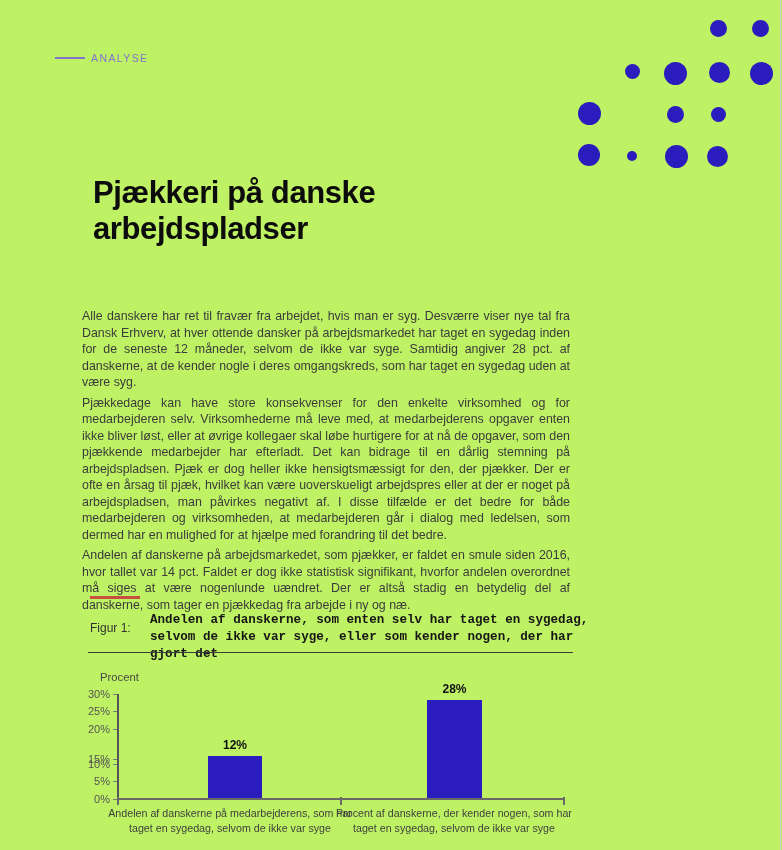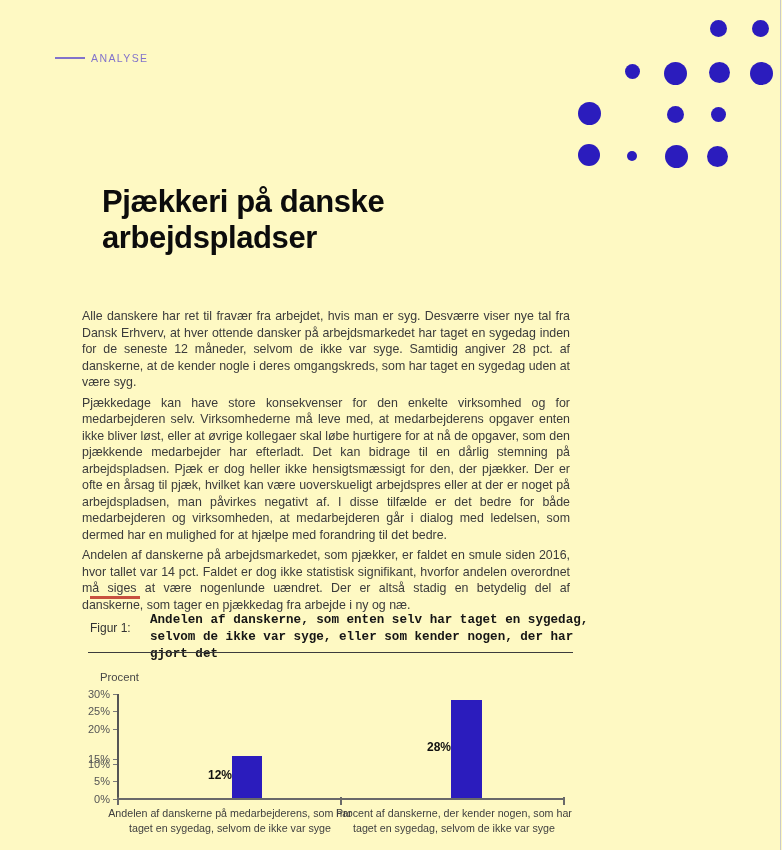--- a/index.html
+++ b/index.html
@@ -1,30 +1,30 @@
 <!DOCTYPE html>
 <html style="--accent-blue: #2b1cbd; --kicker-purple: #8273cb; --rule-red: #c8503f; --text: #3b3b3b; --axis: #555555;"><head>
 <meta charset="utf-8">
 <style>
   html,body{margin:0;padding:0;background:#fff;}
   body{width:782px;height:850px;position:relative;overflow:hidden;
        font-family:"Liberation Sans","DejaVu Sans",sans-serif;}
-  .page{position:absolute;inset:0;background:#fef9c3;}
+  .page{position:absolute;inset:0;background:#bef264;}
   .page-edge{position:absolute;top:0;right:1px;width:1px;height:850px;background:#c9c9c9;}
 
   
   .kicker{position:absolute;left:55px;top:52px;display:flex;align-items:center;gap:6px;}
   .kicker-line{width:30px;height:2px;background:var(--kicker-purple,#8273cb);}
   .kicker-label{font-size:10.5px;letter-spacing:1.4px;color:var(--kicker-purple,#8273cb);}
 
   
   .dot{position:absolute;border-radius:50%;background:var(--accent-blue,#2b1cbd);}
 
   
-  .title{position:absolute;left:89px;top:171px;width:440px;margin:13px;
+  .title{position:absolute;left:89px;top:171px;width:440px;margin:4px;
          font-size:31px;line-height:36px;font-weight:900;letter-spacing:-0.4px;color:#0c0c0c;}
 
   
   .body-copy{position:absolute;left:82px;top:287px;width:488px;margin-top:21px;}
   .body-copy p{margin:0 0 4px 0;font-size:12.4px;line-height:16.5px;color:var(--text,#3b3b3b);
                text-align:justify;}
 
   
   .rule-accent{position:absolute;left:90px;top:596px;width:50px;height:3px;background:var(--rule-red,#c8503f);}
 
@@ -37,21 +37,21 @@
   
   .chart{position:absolute;left:0;top:665px;width:780px;height:185px;}
   .chart-ylabel{position:absolute;left:100px;top:6px;font-size:11.3px;color:#474747;}
   .yaxis{position:absolute;left:117px;top:29px;width:2px;height:106px;background:#555;}
   .ytick{position:absolute;left:62px;width:56px;height:12px;display:flex;align-items:center;
          justify-content:flex-end;gap:3px;}
   .ytick-label{font-size:11px;color:var(--axis,#555);margin-left:10px;}
   .ytick-dash{width:5px;height:1px;background:#7a7a7a;}
   .xaxis{position:absolute;left:117px;top:133px;width:448px;height:2px;background:#696969;}
   .xtick{position:absolute;top:132px;width:2px;height:8px;background:#696969;}
-  .bar-col{position:absolute;bottom:52px;display:flex;flex-direction:row;align-items:center;}
+  .bar-col{position:absolute;bottom:52px;display:flex;flex-direction:column;align-items:center;}
   .bar-value{font-size:12px;font-weight:bold;color:#111;margin-bottom:4px;}
   .bar{width:100%;background:var(--accent-blue,#2b1cbd);}
   .cat{position:absolute;top:141px;width:260px;text-align:center;font-size:10.7px;
        line-height:15px;color:#3f3f3f;}
 </style>
 </head>
 <body>
 
 <div class="page">
   <div class="page-edge"></div>

